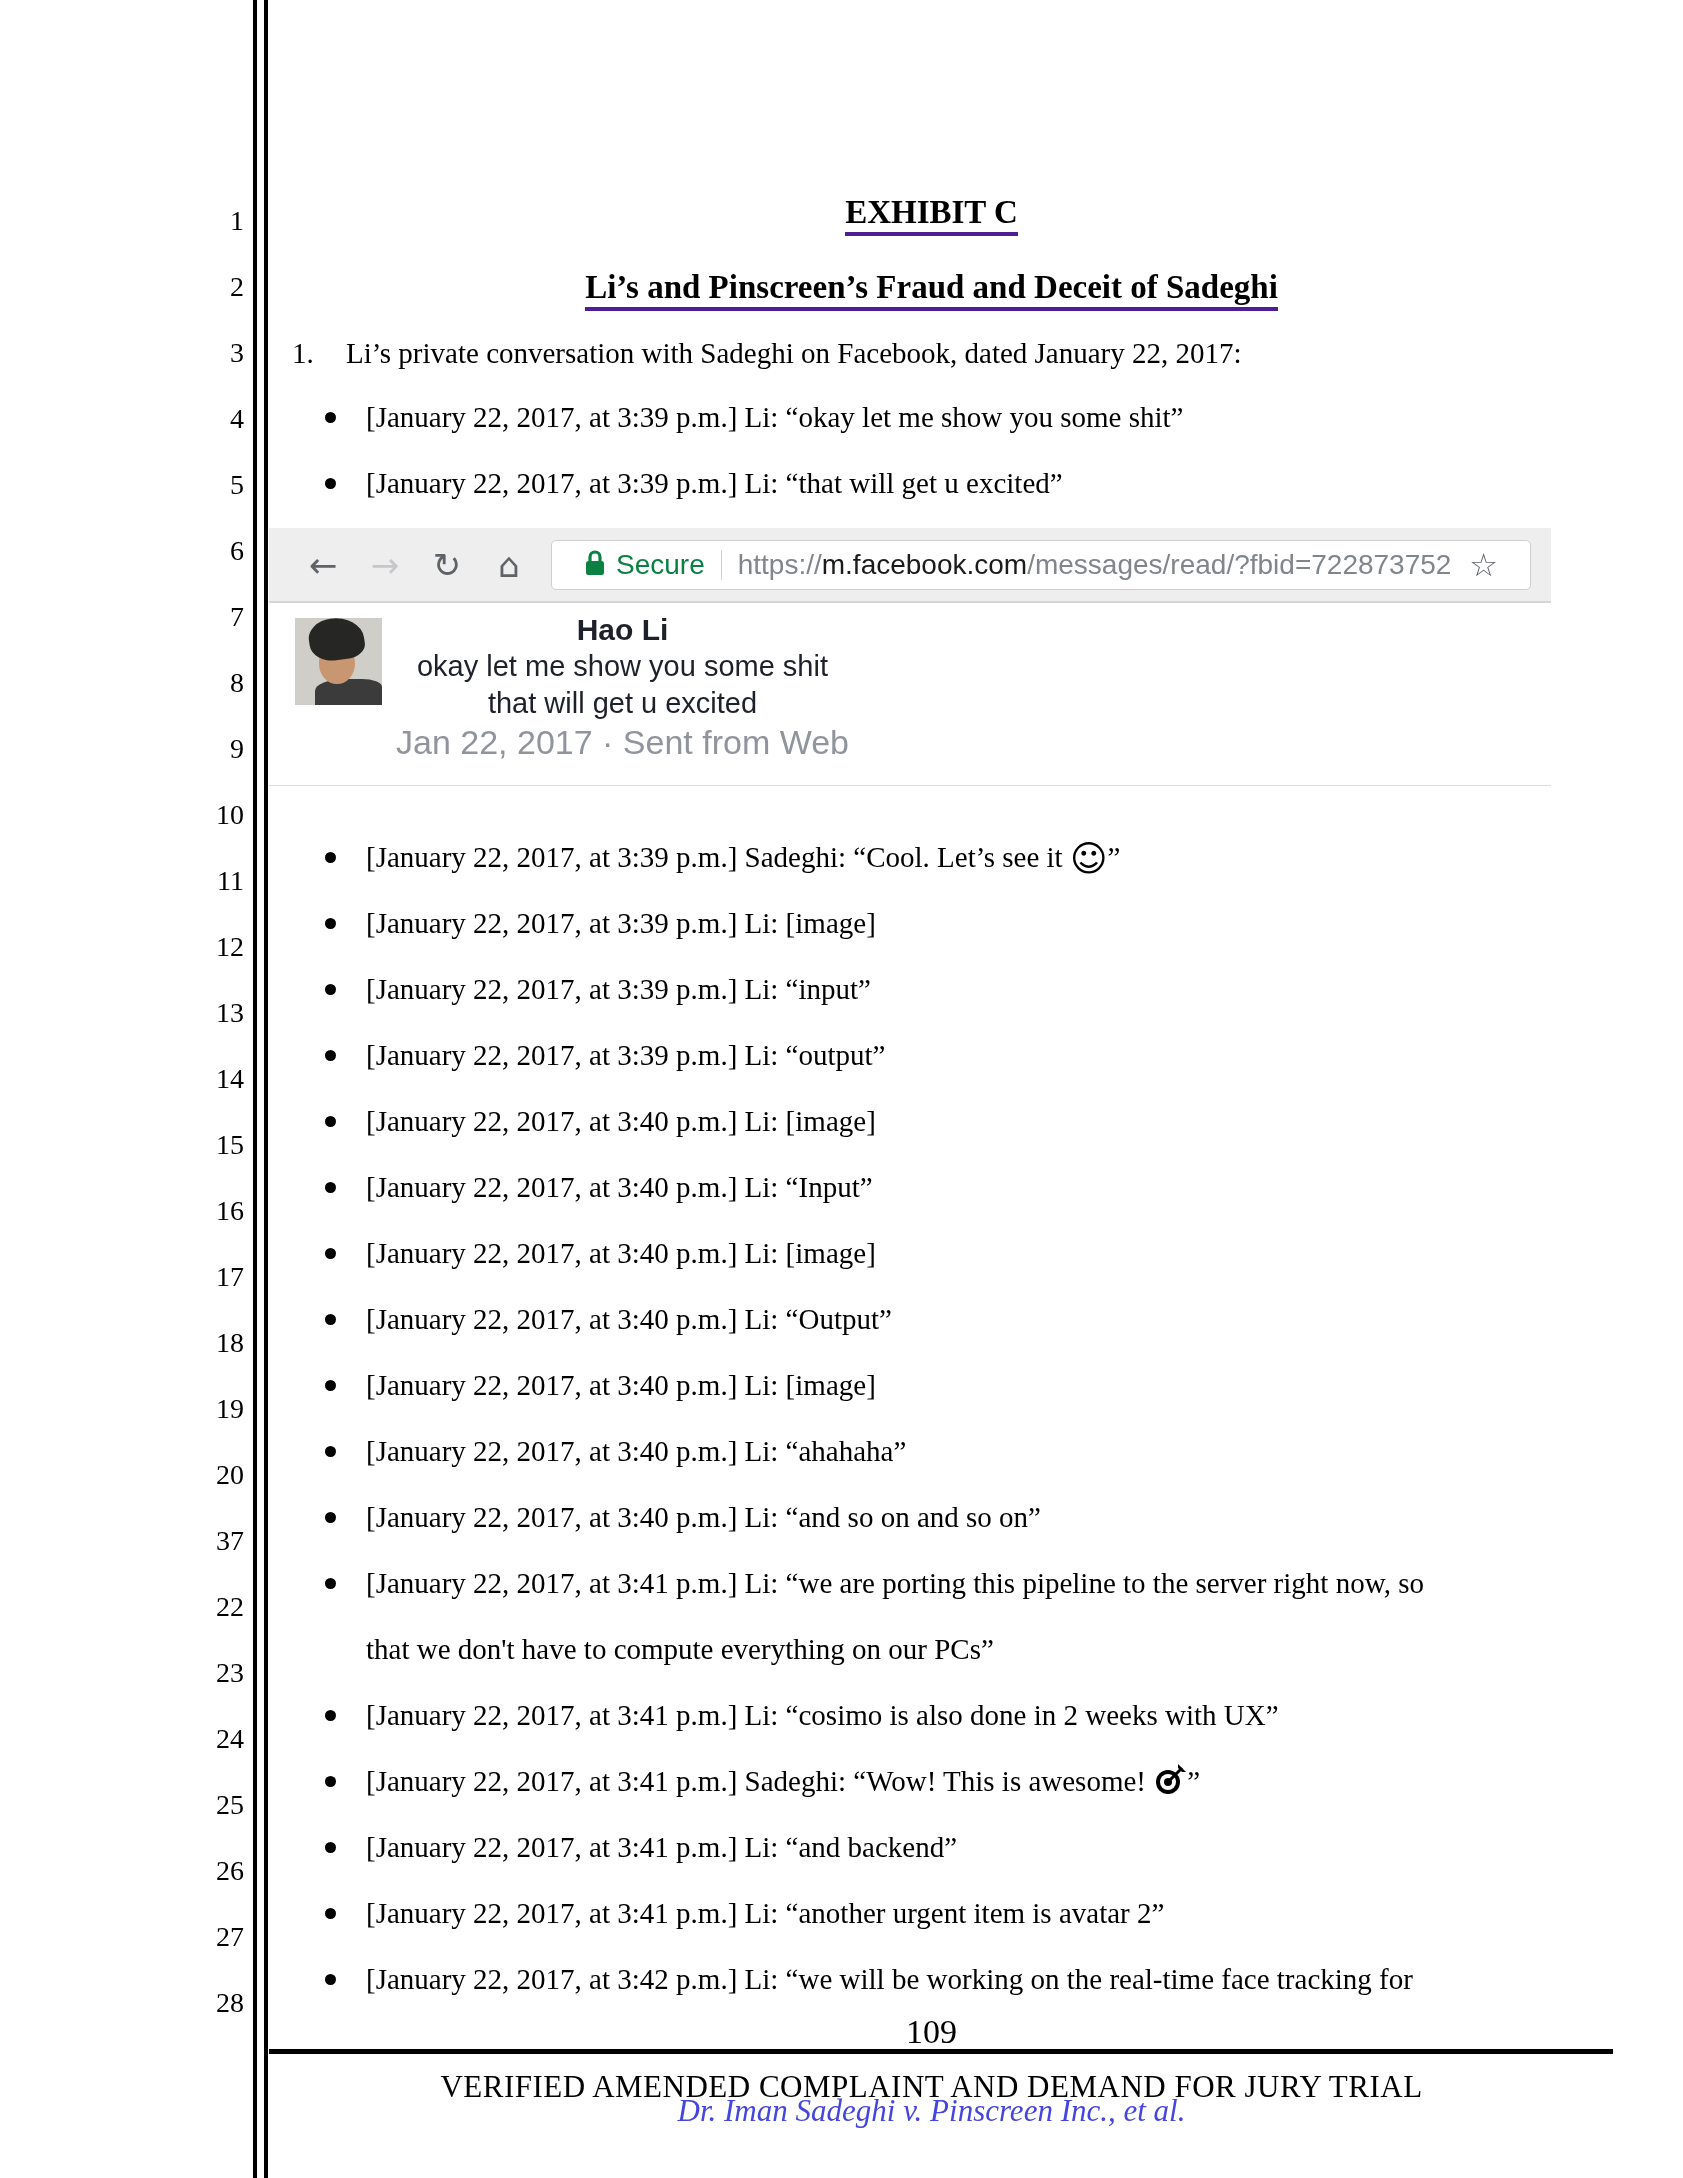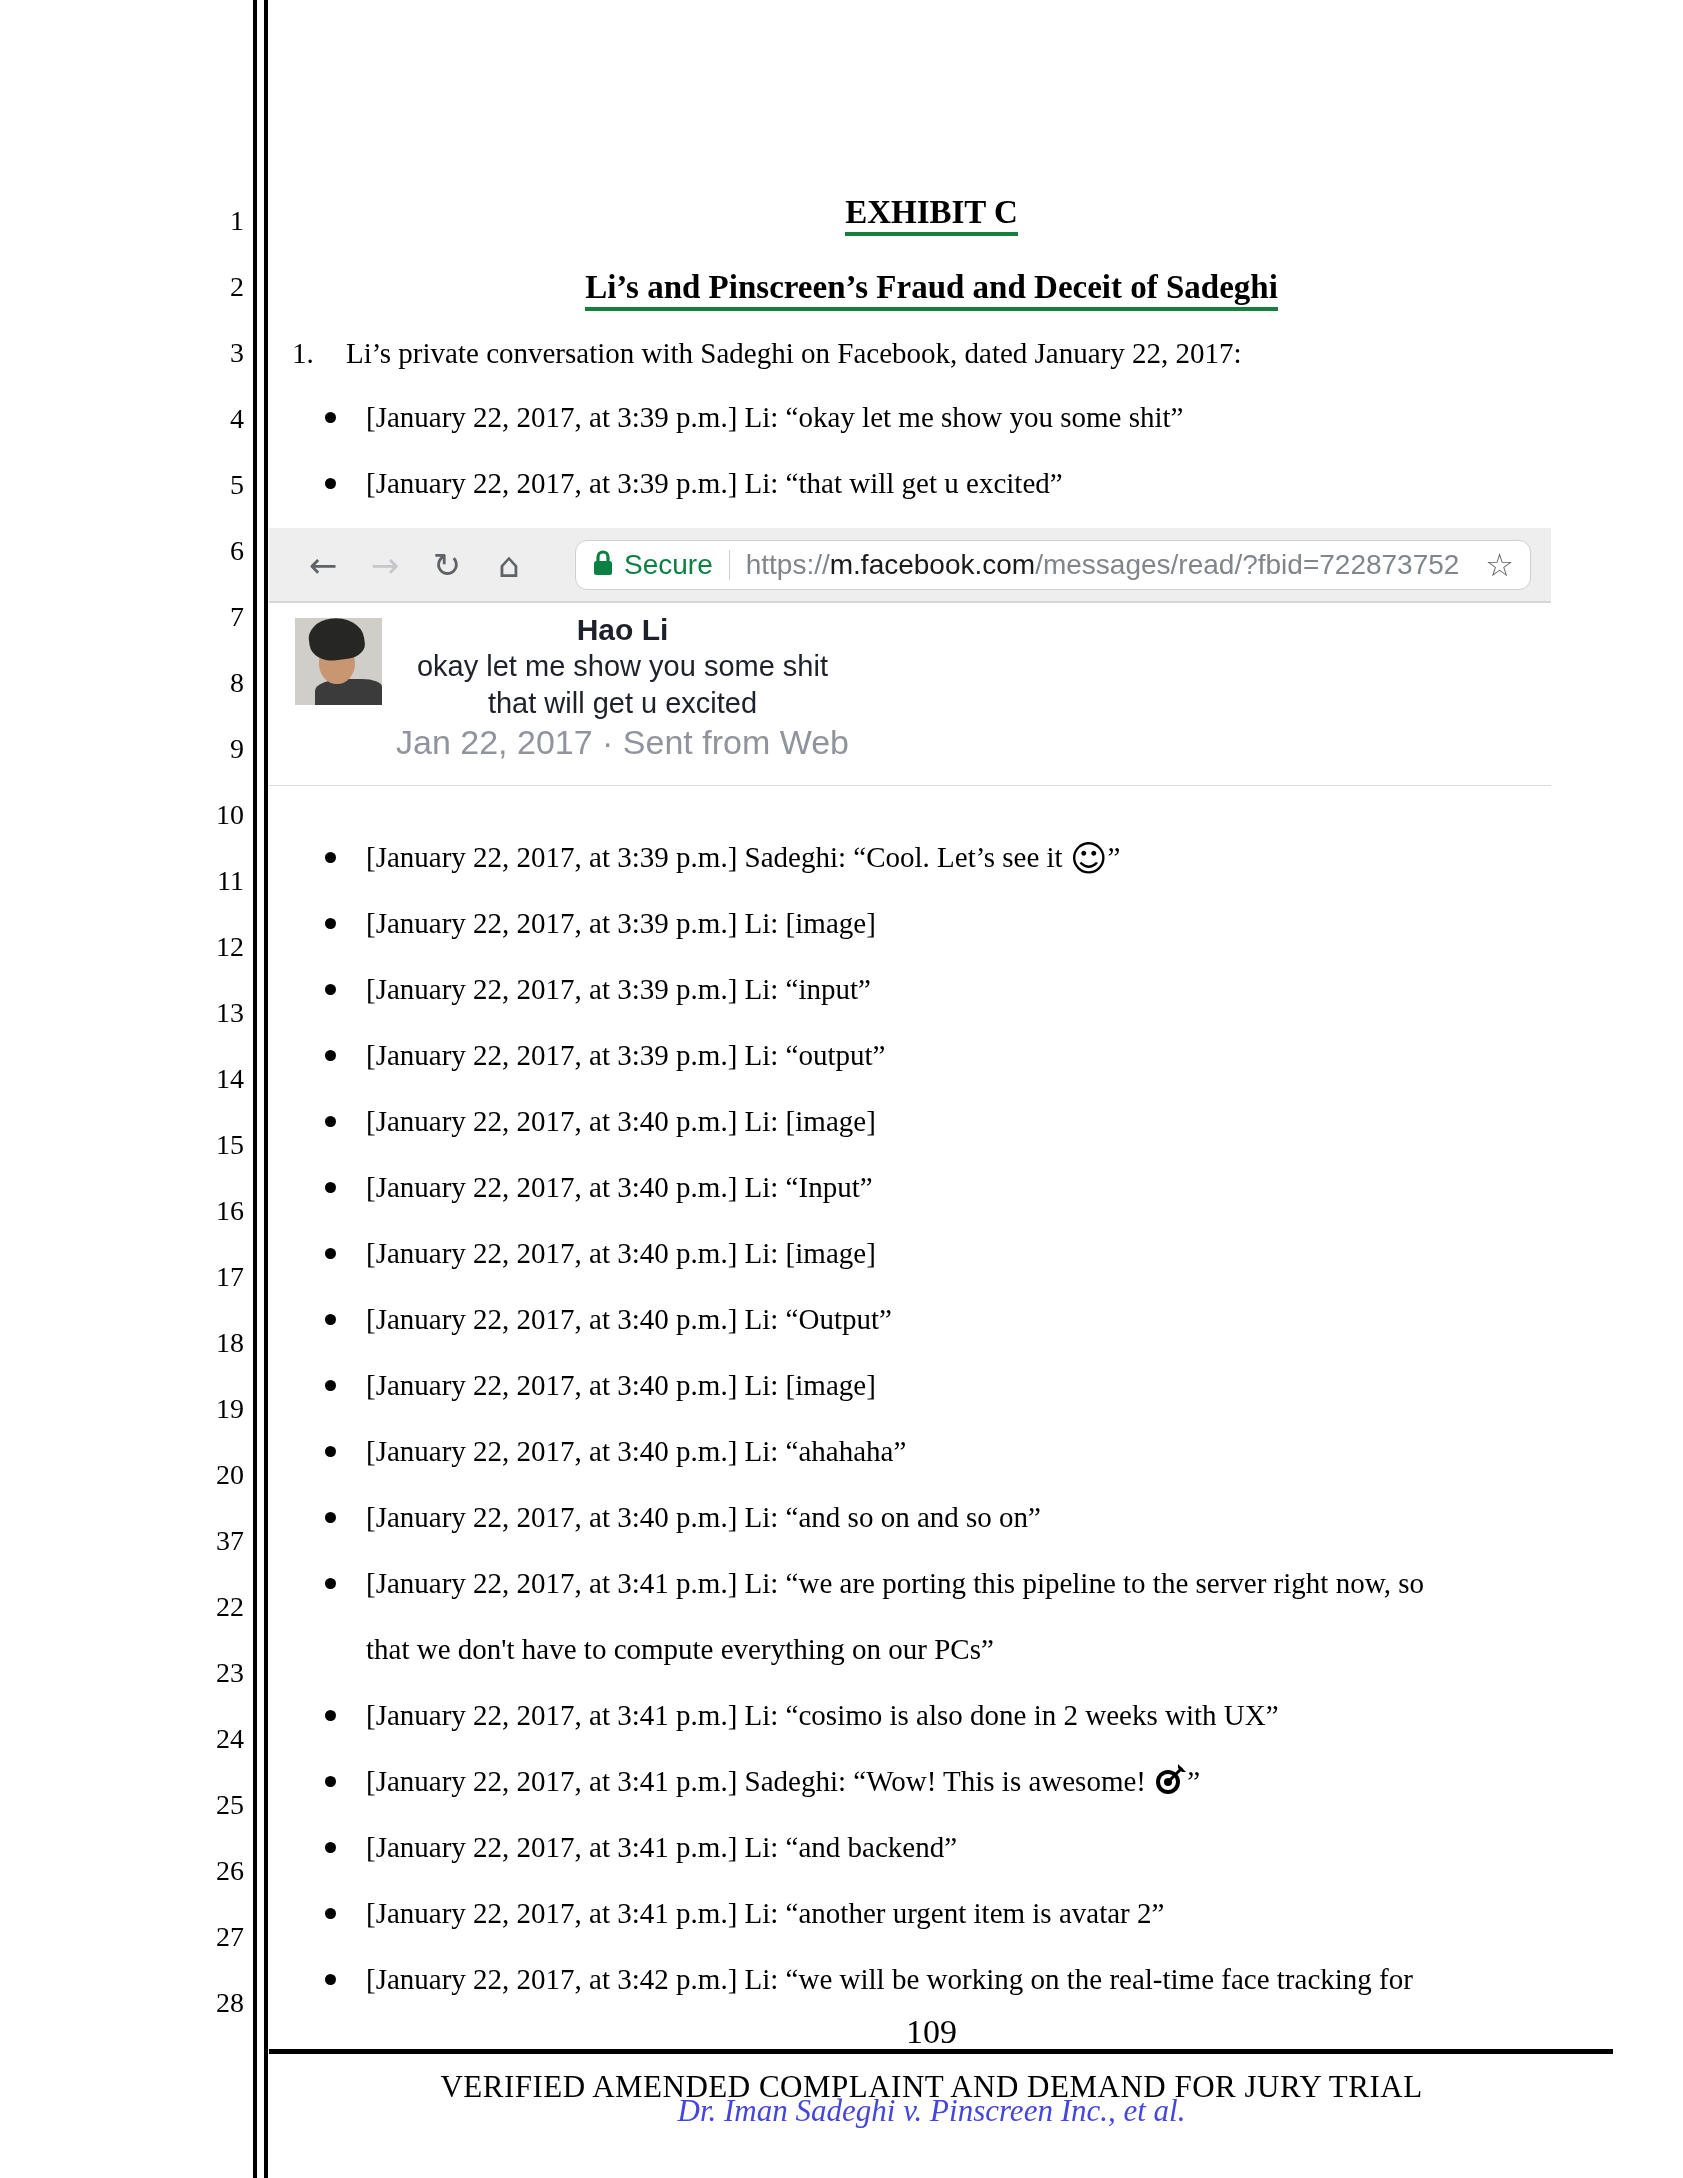--- a/index.html
+++ b/index.html
@@ -11,21 +11,21 @@
   .ln{height:66px;line-height:66px;font-size:28px;}
   .vrule{position:absolute;top:0;height:2178px;background:#000;}
   .vrule.r1{left:253px;width:4px;}
   .vrule.r2{left:264px;width:4px;}
 
   
   .content{position:absolute;left:277px;width:1309px;}
   .center{text-align:center;}
   .heading-block{top:190px;}
   .hd{font-weight:bold;font-size:33px;line-height:44px;}
-  .hd span{border-bottom:4px solid #15803d;padding-bottom:2px;}
+  .hd span{border-bottom:4px solid #4c1d95;padding-bottom:2px;}
   .subtitle-block{top:265px;}
   .item-block{top:331px;display:flex;font-size:29px;line-height:44px;}
   .item-num{margin-left:15px;width:54px;}
 
   
   ul.bullets{position:absolute;left:277px;margin:0;padding:0;list-style:none;}
   ul.bullets.before{top:384px;}
   ul.bullets.after{top:824px;}
   ul.bullets li{position:relative;padding-left:89px;font-size:29px;}
   ul.bullets li::before{content:"";position:absolute;left:48px;top:28px;width:11px;height:11px;
@@ -33,22 +33,22 @@
   .bline{line-height:66px;white-space:nowrap;}
   .emoji-smiley{font-family:"DejaVu Sans",sans-serif;font-size:36px;line-height:1;vertical-align:-4px;}
   .emoji-dart svg{vertical-align:-6px;}
 
   
   .browser{position:absolute;left:269px;top:528px;width:1282px;font-family:"Liberation Sans",sans-serif;}
   .toolbar{height:73px;background:#eeeeee;border-bottom:2px solid #d6d6d6;display:flex;align-items:center;}
   .nav-icons{display:flex;align-items:center;padding-left:34px;}
   .nav-ic{font-family:"DejaVu Sans",sans-serif;font-size:34px;color:#5f6368;width:40px;text-align:center;margin-right:22px;}
   .nav-ic.fwd{color:#c5c7ca;}
-  .urlbar{flex:1;height:48px;margin-left:24px;margin-right:20px;background:#fff;
-      border:1px solid #cfcfcf;border-radius:12px;display:flex;align-items:center;padding:0 16px;}
+  .urlbar{flex:1;height:48px;margin-right:20px;background:#fff;
+      border:1px solid #cfcfcf;border-radius:5px;display:flex;align-items:center;padding:0 32px;}
   .lock{margin-right:10px;display:inline-block;}
   .secure{color:#0b8043;font-size:28px;}
   .url-sep{width:1px;height:30px;background:#d0d0d0;margin:0 16px;}
   .url{font-size:28px;color:#80868b;white-space:nowrap;overflow:hidden;}
   .url .host{color:#1b1b1b;}
   .star{margin-left:auto;font-family:"DejaVu Sans",sans-serif;font-size:32px;color:#5f6368;}
 
   
   .fb-panel{position:relative;height:182px;background:#fff;border-bottom:1px solid #dcdcdc;}
   .avatar{position:absolute;left:26px;top:15px;width:87px;height:87px;background:#cfcec8;overflow:hidden;}

